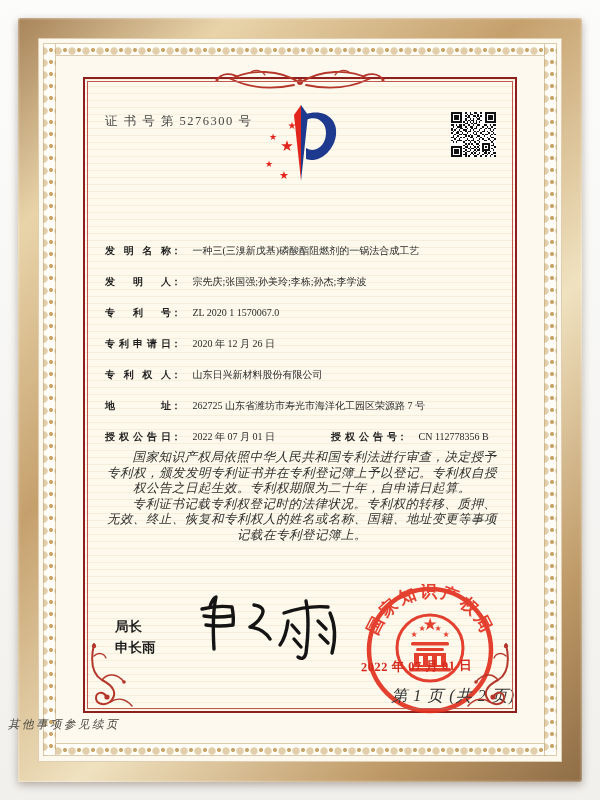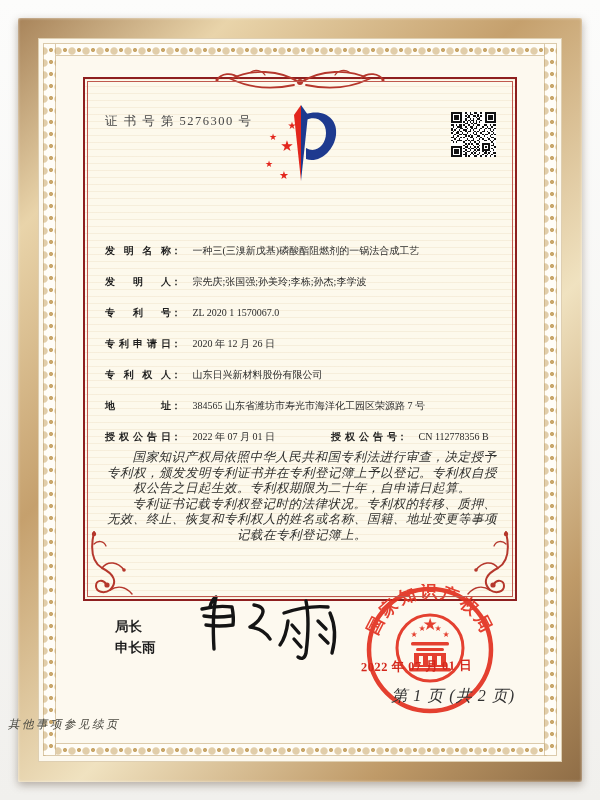--- a/index.html
+++ b/index.html
@@ -25,21 +25,21 @@
            radial-gradient(circle, #c9a76b 1.6px, rgba(201,167,107,0) 2.4px),
            radial-gradient(circle, rgba(201,167,107,.55) 3.2px, rgba(201,167,107,0) 4.2px);
          background-size:14px 12px, 14px 12px;
          background-position:0 0, 7px 1px; }
   .orn-top    { left:5px; right:5px; top:5px;    height:13px; }
   .orn-bottom { left:5px; right:5px; bottom:6px; height:13px; }
   .orn-left   { top:5px; bottom:6px; left:5px;   width:13px; }
   .orn-right  { top:5px; bottom:6px; right:5px;  width:13px; }
 
   
-  .paper { position:absolute; left:83px; top:77px; width:434px; height:524px;
+  .paper { position:absolute; left:83px; top:77px; width:434px; height:636px;
            border:2px solid #8e1f1f;
            background-color:#fdf9ec;
            background-image:repeating-linear-gradient(180deg, rgba(205,170,115,.14) 0 1px, rgba(0,0,0,0) 1px 7px); }
   .paper::after { content:""; position:absolute; inset:2px;
                   border:1px solid #c0584e; pointer-events:none; }
 
   .cert-no { position:absolute; left:20px; top:34px; font-size:12.5px;
              letter-spacing:1.5px; color:#474747; }
 
   .logo { position:absolute; left:176px; top:22px; width:80px; height:84px; }
@@ -200,21 +200,21 @@
       </div>
 
       <div class="field-row">
         <span class="flabel">专利权人</span><span class="colon">：</span>
         <span class="fvalue">山东日兴新材料股份有限公司</span>
         
       </div>
 
       <div class="field-row">
         <span class="flabel">地址</span><span class="colon">：</span>
-        <span class="fvalue">384565 山东省潍坊市寿光市海洋化工园区荣源路 7 号</span>
+        <span class="fvalue">262725 山东省潍坊市寿光市海洋化工园区荣源路 7 号</span>
         
       </div>
 
       <div class="field-row">
         <span class="flabel">授权公告日</span><span class="colon">：</span>
         <span class="fvalue">2022 年 07 月 01 日</span>
         <span class="pair2">
           <span class="flabel2">授权公告号</span><span class="colon2">：</span>
           <span class="fvalue2">CN 112778356 B</span>
         </span>

